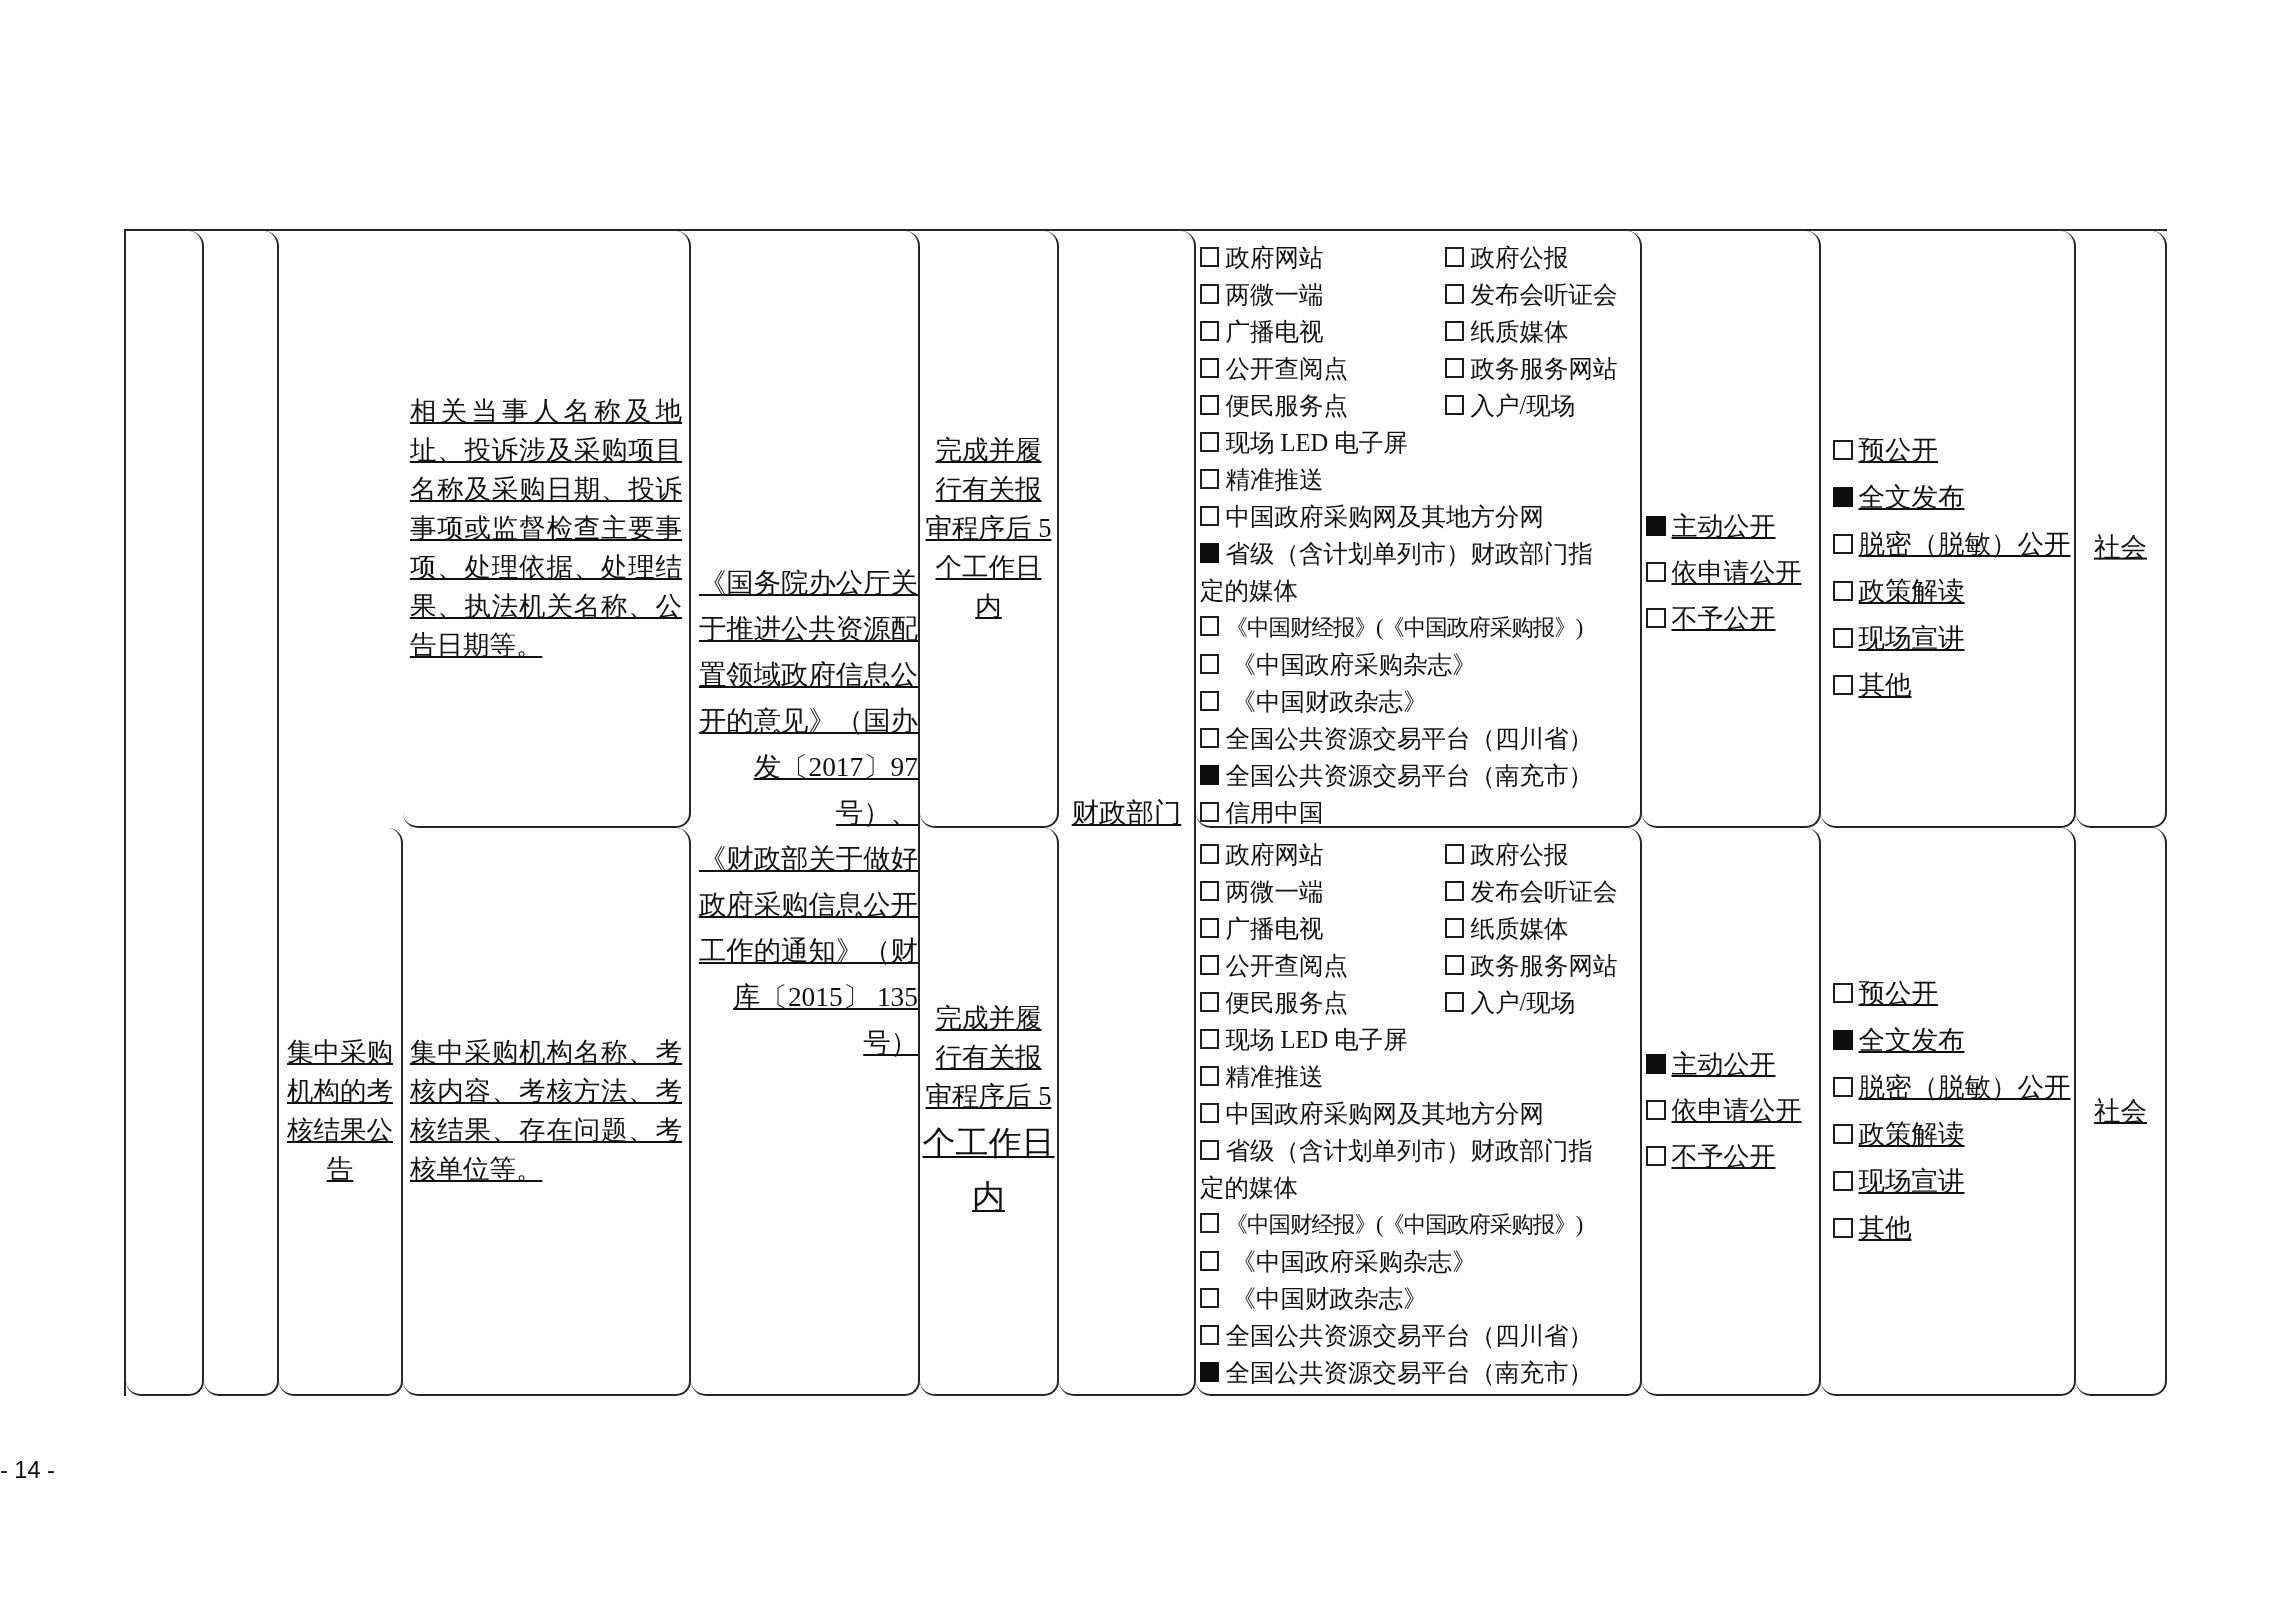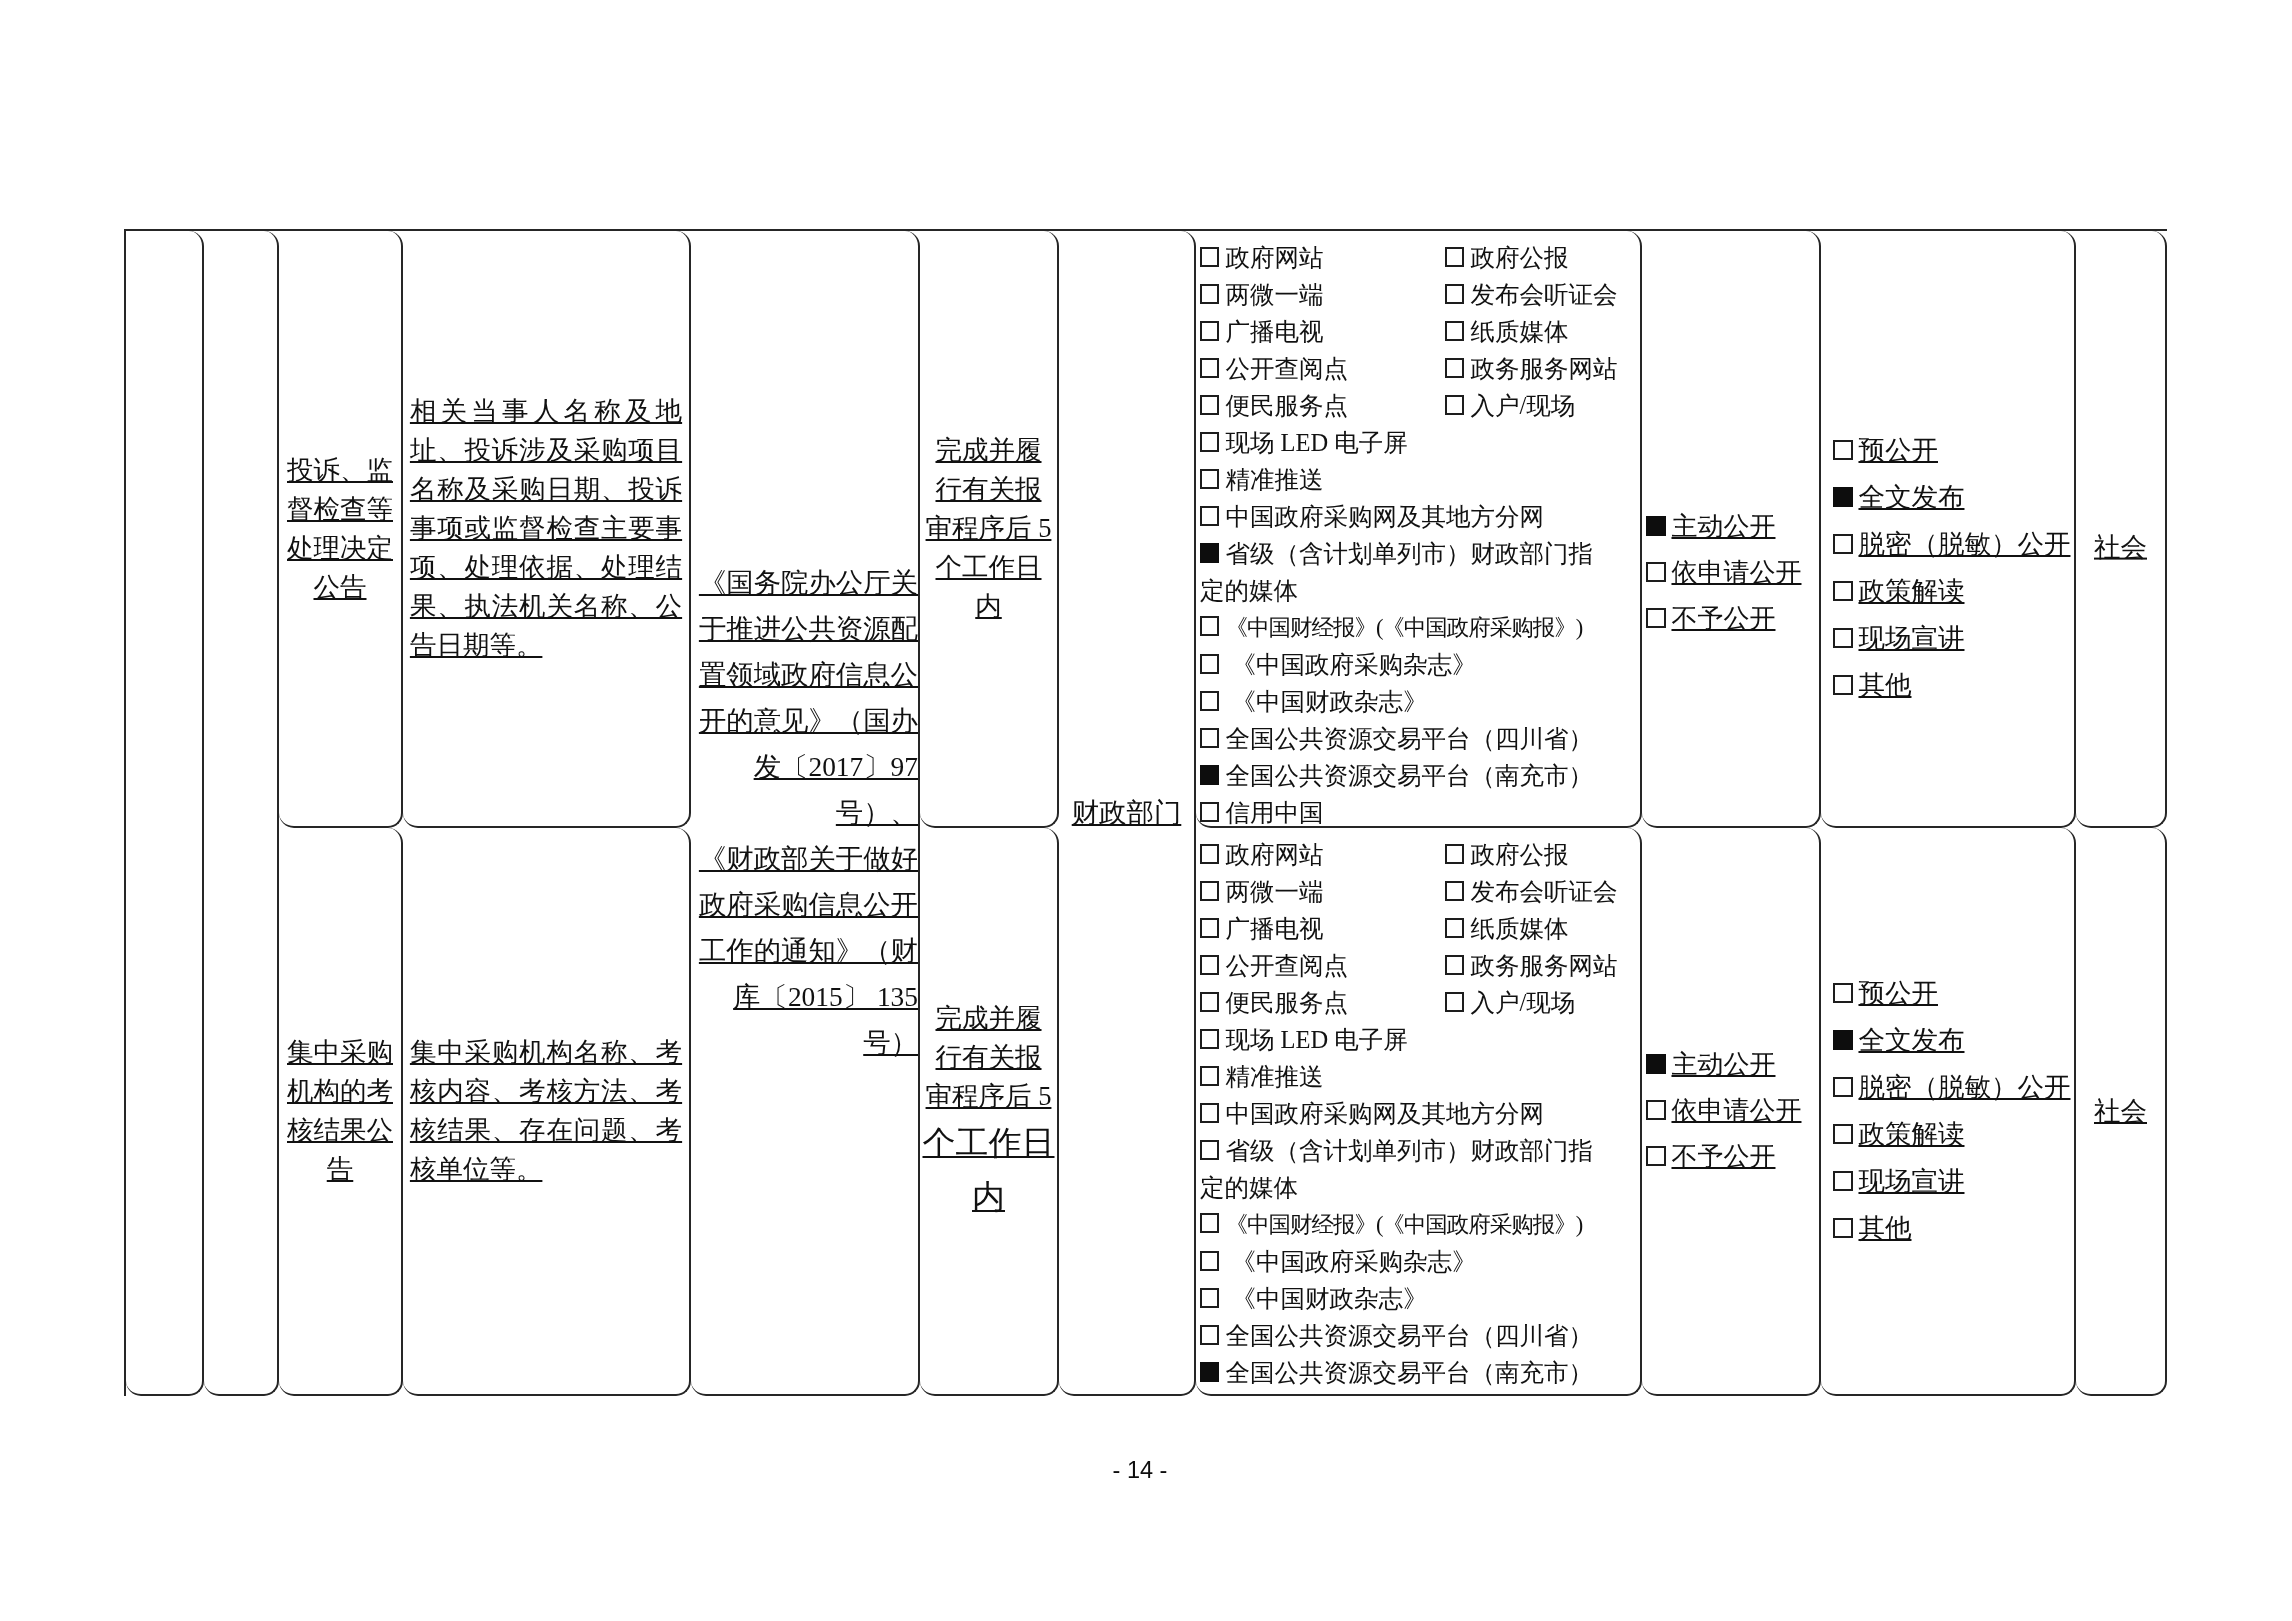--- a/index.html
+++ b/index.html
@@ -44,38 +44,32 @@
   }
   .box.on{background:#0d0d0d;border-color:#0d0d0d;}
   .modes{font-size:26px;line-height:46px;padding-left:4px;}
   .modes .ck-line{line-height:46px;}
   .forms{font-size:26.5px;line-height:47px;padding-left:12px;}
   .forms .ck-line{line-height:47px;}
   .shift45{transform:translateY(44px);}
   .shift40{transform:translateY(39px);}
   .shift18{transform:translateY(17.6px);}
   .pageno{
-    position:absolute;left:0;top:1457px;width:2280px;text-align:center;
+    position:absolute;left:0;top:1457px;width:2280px;
     font-family:"Liberation Sans","DejaVu Sans",sans-serif;font-size:23.5px;color:#0d0d0d;
   }
 </style>
 </head>
 <body>
 
 <div class="tbl">
 
   <div class="cell c1 rs"></div>
   <div class="cell c2 rs"></div>
 
-  <div class="cell c3 r1 vc hc">
-    <div class="itemname pre">投诉、监
-督检查等
-处理决定
-公告</div>
-  </div>
   <div class="cell c3 r2 vc hc">
     <div class="itemname pre">集中采购
 机构的考
 核结果公
 告</div>
   </div>
 
   <div class="cell c4 r1 vc">
     <div class="content">相关当事人名称及地址、投诉涉及采购项目名称及采购日期、投诉事项或监督检查主要事项、处理依据、处理结果、执法机关名称、公告日期等。</div>
   </div>

